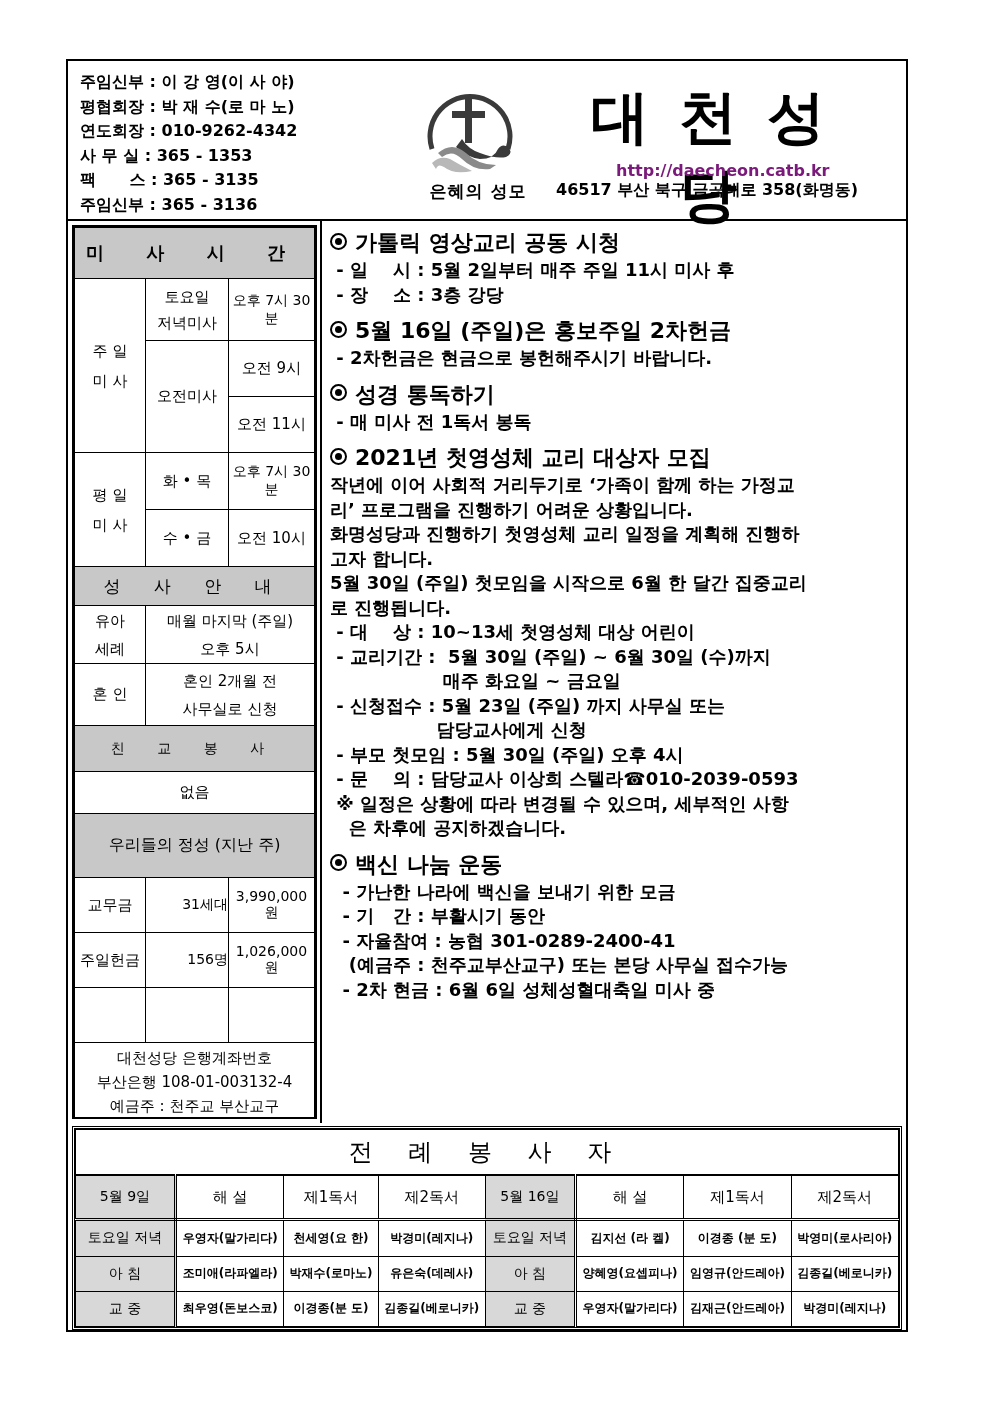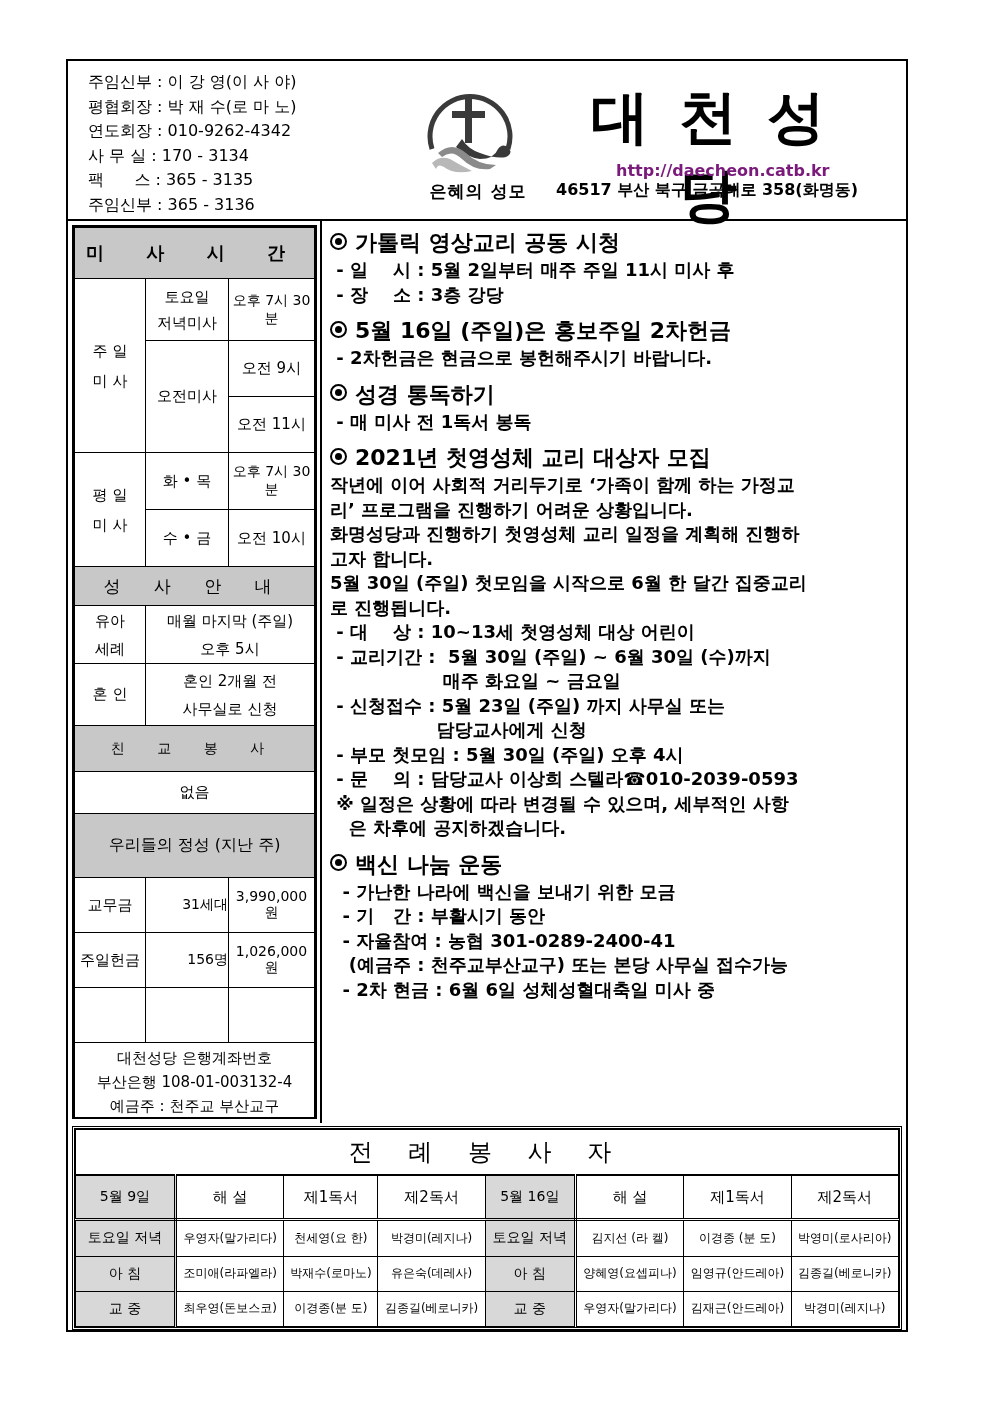--- a/index.html
+++ b/index.html
@@ -1,21 +1,21 @@
 <!DOCTYPE html>
 <html><head>
 <meta charset="utf-8">
 <style>
   html, body { margin:0; padding:0; background:#fff; }
   body { width:992px; height:1403px; position:relative; font-family:"DejaVu Sans", sans-serif; color:#000; }
   .page { position:absolute; left:66px; top:59px; width:842px; height:1273px; border:2px solid #000; box-sizing:border-box; }
 
   
   .header { position:absolute; left:0; top:0; width:838px; height:158px; border-bottom:2px solid #000; }
-  .contacts { position:absolute; left:20px; top:9px; font-size:16px; font-weight:normal; line-height:24.5px; }
+  .contacts { position:absolute; left:12px; top:9px; font-size:16px; font-weight:bold; line-height:24.5px; }
   .contacts .row { white-space:pre; }
   .logo { position:absolute; left:350px; top:26px; width:104px; height:128px; }
   .logo-caption { position:absolute; left:8px; top:93px; width:104px; text-align:center; font-size:17px; font-weight:bold; letter-spacing:1px; }
   .title { position:absolute; left:480px; top:18px; width:350px; font-size:58px; font-weight:bold; letter-spacing:30px; text-align:center; font-family:"DejaVu Sans", sans-serif; }
   .url { position:absolute; left:548px; top:100px; color:#7a1a7a; font-size:16px; font-weight:bold; }
   .address { position:absolute; left:488px; top:119px; font-size:16px; font-weight:bold; }
 
   
   .left { position:absolute; left:4px; top:164px; width:245px; height:894px; border:2px solid #000; box-sizing:border-box; }
   .left table { border-collapse:collapse; width:100%; font-size:15px; }
@@ -31,38 +31,38 @@
   .right { position:absolute; left:262px; top:166px; width:575px; font-weight:bold; }
   .h { font-size:22px; line-height:31px; font-weight:bold; white-space:nowrap; }
   .h .bullet { display:inline-block; width:17px; height:17px; border:2px solid #000; border-radius:50%; position:relative; vertical-align:middle; margin-right:8px; top:-3px; box-sizing:border-box; }
   .h .bullet::after { content:""; position:absolute; left:3px; top:3px; width:7px; height:7px; border-radius:50%; background:#000; }
   .ln { font-size:18px; line-height:24.5px; white-space:pre; }
   .sec { margin-bottom:8px; }
 
   
   .bottom { position:absolute; left:4px; top:1065px; width:830px; height:204px; border:3px double #000; box-sizing:border-box; }
   .bottom table { border-collapse:collapse; width:100%; height:100%; }
-  .bottom td { border:1px solid #000; text-align:center; font-size:12px; font-weight:normal; }
+  .bottom td { border:1px solid #000; text-align:center; font-size:12px; font-weight:bold; }
   .bottom .btitle { height:42px; font-size:24px; font-weight:normal; letter-spacing:14px; border-bottom:2px solid #000; }
   .bottom .hd { font-size:15px; font-weight:normal; height:40px; }
   .bottom .gl { background:#d8d8d8; font-size:14px; font-weight:normal; }
   .dbl-r { border-right:3px double #000 !important; }
   .dbl-b { border-bottom:3px double #000 !important; }
 </style>
 </head>
 <body>
 
 <div class="page">
 
   <div class="header">
     <div class="contacts">
       <div class="row"><span>주임신부</span> : <span>이 강 영(이 사 야)</span></div>
       <div class="row"><span>평협회장</span> : <span>박 재 수(로 마 노)</span></div>
       <div class="row"><span>연도회장</span> : <span>010-9262-4342</span></div>
-      <div class="row"><span>사 무 실</span> : <span>170 - 3134</span></div>
+      <div class="row"><span>사 무 실</span> : <span>365 - 1353</span></div>
       <div class="row"><span>팩      스</span> : <span>365 - 3135</span></div>
       <div class="row"><span>주임신부</span> : <span>365 - 3136</span></div>
     </div>
 
     <div class="logo">
       <svg width="104" height="92" viewBox="0 0 104 92">
         <path d="M14 62 A40 40 0 1 1 90 62" fill="none" stroke="#3a3a3a" stroke-width="5"></path>
         <rect x="47" y="12" width="7" height="44" fill="#3a3a3a"></rect>
         <rect x="34" y="24" width="33" height="7" fill="#3a3a3a"></rect>
         <path d="M44 52 Q50 62 62 66 Q78 72 88 70 Q96 66 90 60 Q84 56 80 62 Q76 72 62 72 Q48 70 38 60 Z" fill="#3a3a3a"></path>

